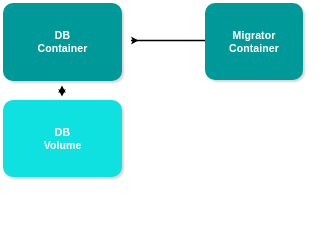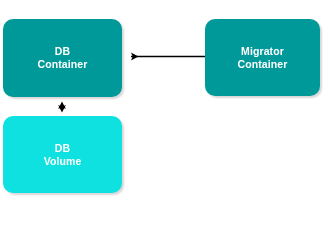--- a/index.html
+++ b/index.html
@@ -61,33 +61,33 @@
     top: 0;
     width: 323px;
     height: 183px;
     pointer-events: none;
     overflow: visible;
   }
 </style>
 </head>
 <body>
 
-<div id="canvas" style="width: 323px; height: 183px; background: rgb(255, 255, 255); margin-top: 16px;">
+<div id="canvas" style="width: 323px; height: 183px; background: rgb(255, 255, 255);">
 
   <div class="node" id="db-container" style="left: 3px; top: 3px; width: 119px; height: 78px; background: rgb(0, 153, 153); color: rgb(255, 255, 255);">
     <span class="node-label">DB
 Container</span>
   </div>
 
   <div class="node" id="db-volume" style="left: 3px; top: 100px; width: 119px; height: 77px; background: rgb(15, 224, 224); color: rgb(255, 255, 255);">
     <span class="node-label">DB
 Volume</span>
   </div>
 
-  <div class="node" id="migrator-container" style="left: 205px; top: 3px; width: 115px; height: 77px; background: rgb(0, 153, 153); color: rgb(255, 255, 255);">
+  <div class="node" id="migrator-container" style="left: 205px; top: 3px; width: 98px; height: 77px; background: rgb(0, 153, 153); color: rgb(255, 255, 255);">
     <span class="node-label">Migrator
 Container</span>
   </div>
 
   <svg class="edge-svg" viewBox="0 0 323 183">
     <defs>
       <marker id="arrow-left" markerWidth="9" markerHeight="9" refX="8" refY="4.5" orient="auto-start-reverse" markerUnits="userSpaceOnUse">
         <path d="M 8 0.6 L 0.6 4.5 L 8 8.4 L 6.3 4.5 Z" fill="#000000"></path>
       </marker>
       <marker id="arrow-up" markerWidth="9" markerHeight="9" refX="8" refY="4.5" orient="auto-start-reverse" markerUnits="userSpaceOnUse">

